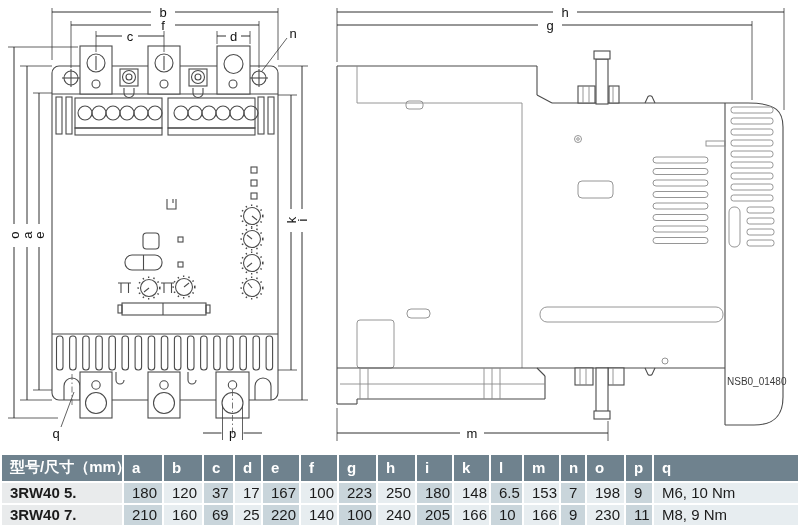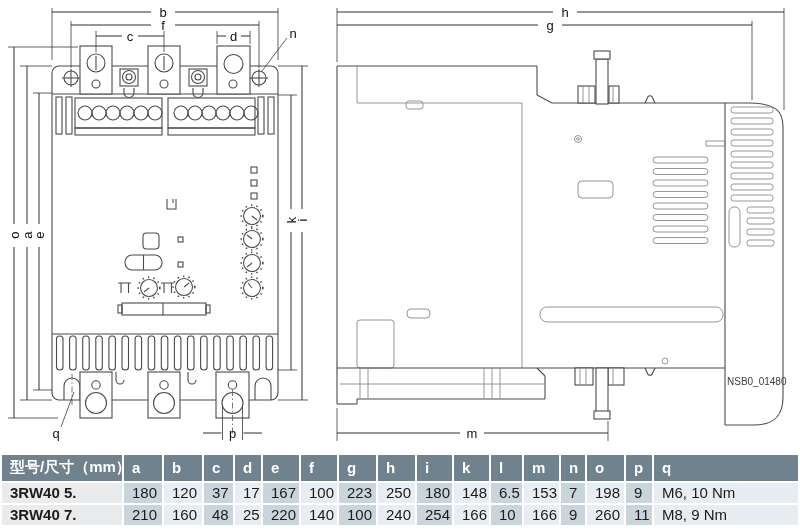--- a/index.html
+++ b/index.html
@@ -419,31 +419,31 @@
       <td class="lt">153</td>
       <td class="dk">7</td>
       <td class="lt">198</td>
       <td class="dk">9</td>
       <td class="lt">M6, 10 Nm</td>
     </tr>
     <tr>
       <td class="mod">3RW40 7.</td>
       <td class="dk">210</td>
       <td class="lt">160</td>
-      <td class="dk">48</td>
+      <td class="dk">69</td>
       <td class="lt">25</td>
       <td class="dk">220</td>
       <td class="lt">140</td>
       <td class="dk">100</td>
       <td class="lt">240</td>
-      <td class="dk">254</td>
+      <td class="dk">205</td>
       <td class="lt">166</td>
       <td class="dk">10</td>
       <td class="lt">166</td>
       <td class="dk">9</td>
-      <td class="lt">260</td>
+      <td class="lt">230</td>
       <td class="dk">11</td>
       <td class="lt">M8, 9 Nm</td>
     </tr>
   </tbody>
 </table>
 
 </div>
 
 </body></html>

